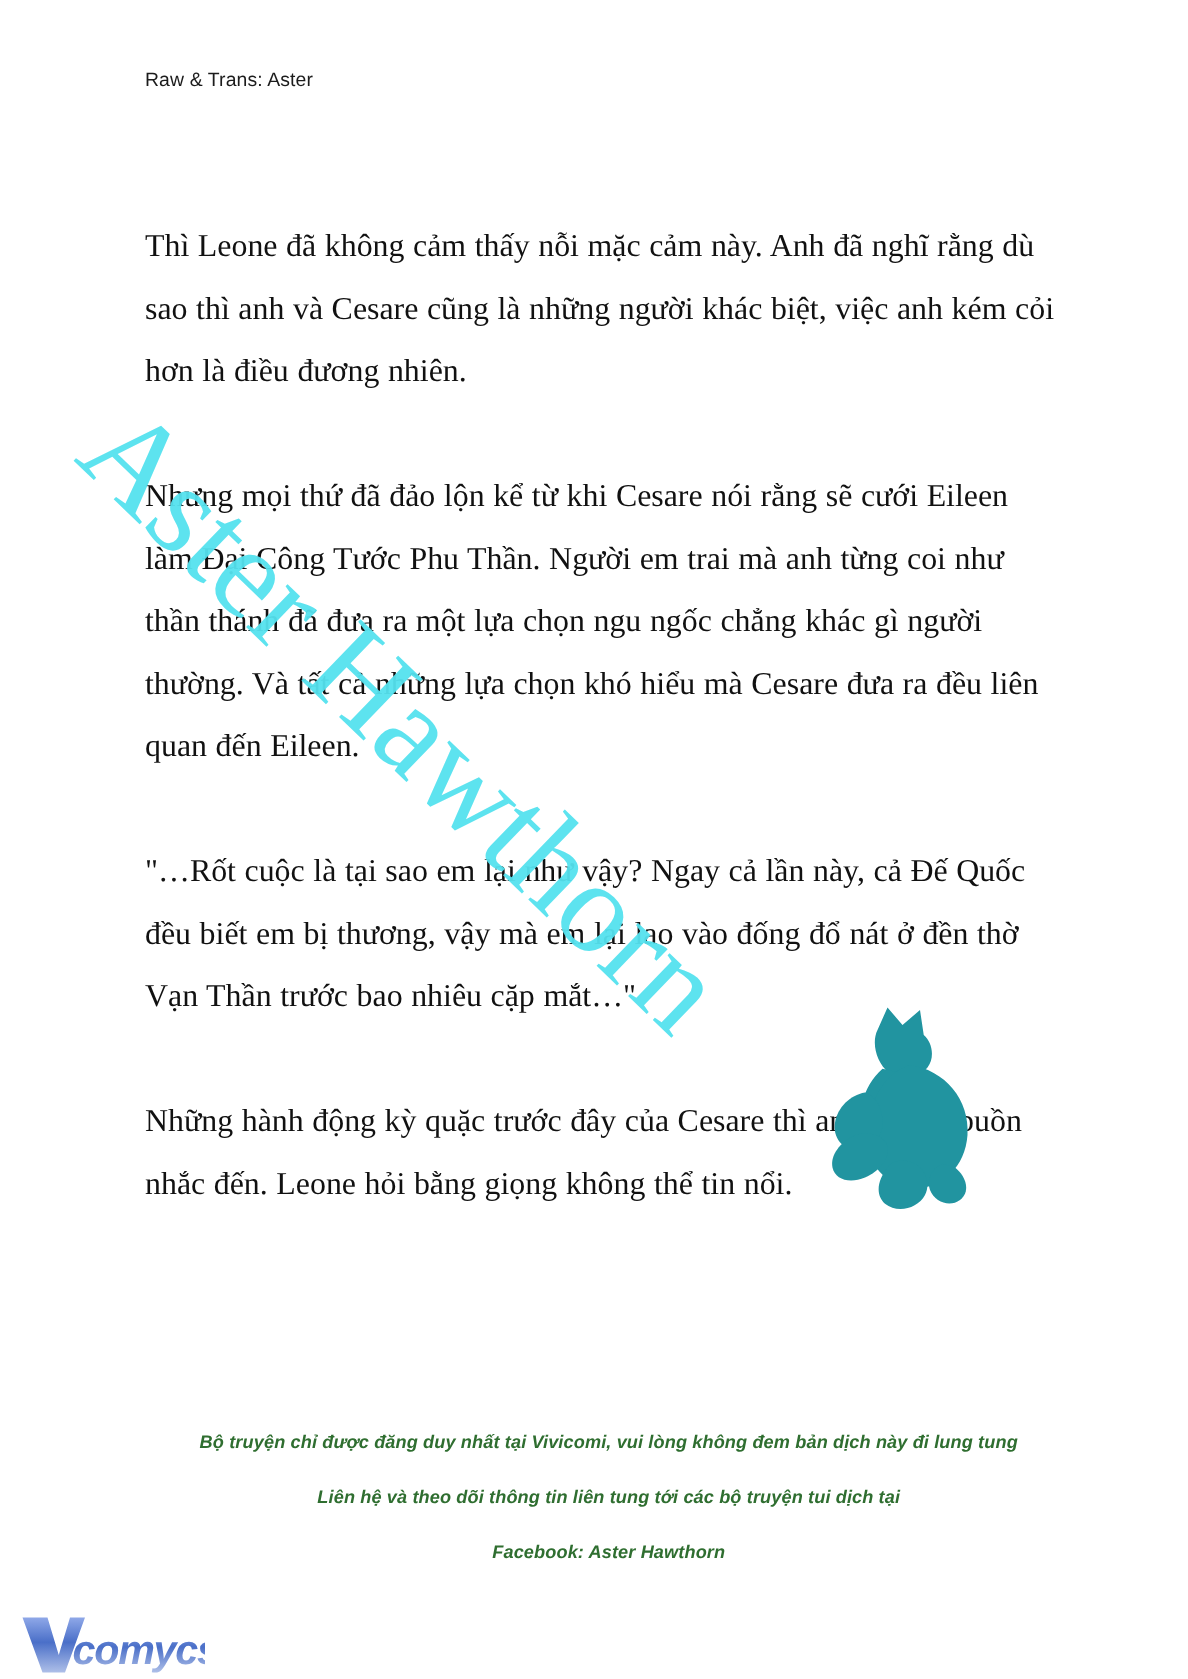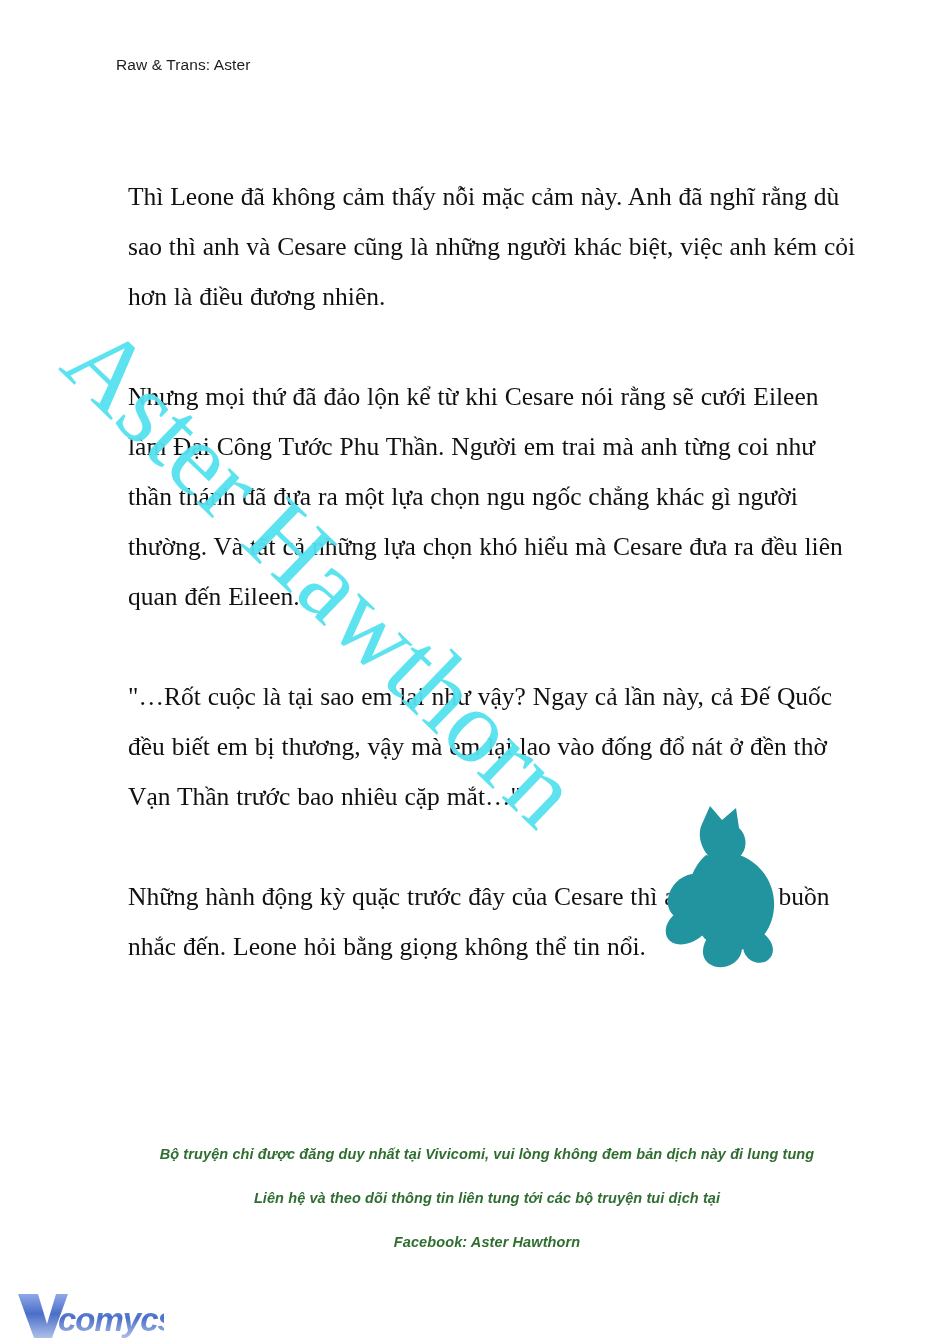--- a/index.html
+++ b/index.html
@@ -50,21 +50,21 @@
     font-size: 104px;
     line-height: 1;
     color: #55e2ef;
     white-space: nowrap;
     opacity: 0.95;
   }
 
   
   .content {
     position: absolute;
-    left: 128px;
+    left: 116px;
     top: 172px;
     width: 728px;
     z-index: 2;
   }
   .para {
     font-family: "Liberation Serif", "DejaVu Serif", serif;
     font-size: 25.5px;
     line-height: 50px;
     color: #111111;
     margin: 0 0 50px 0;

